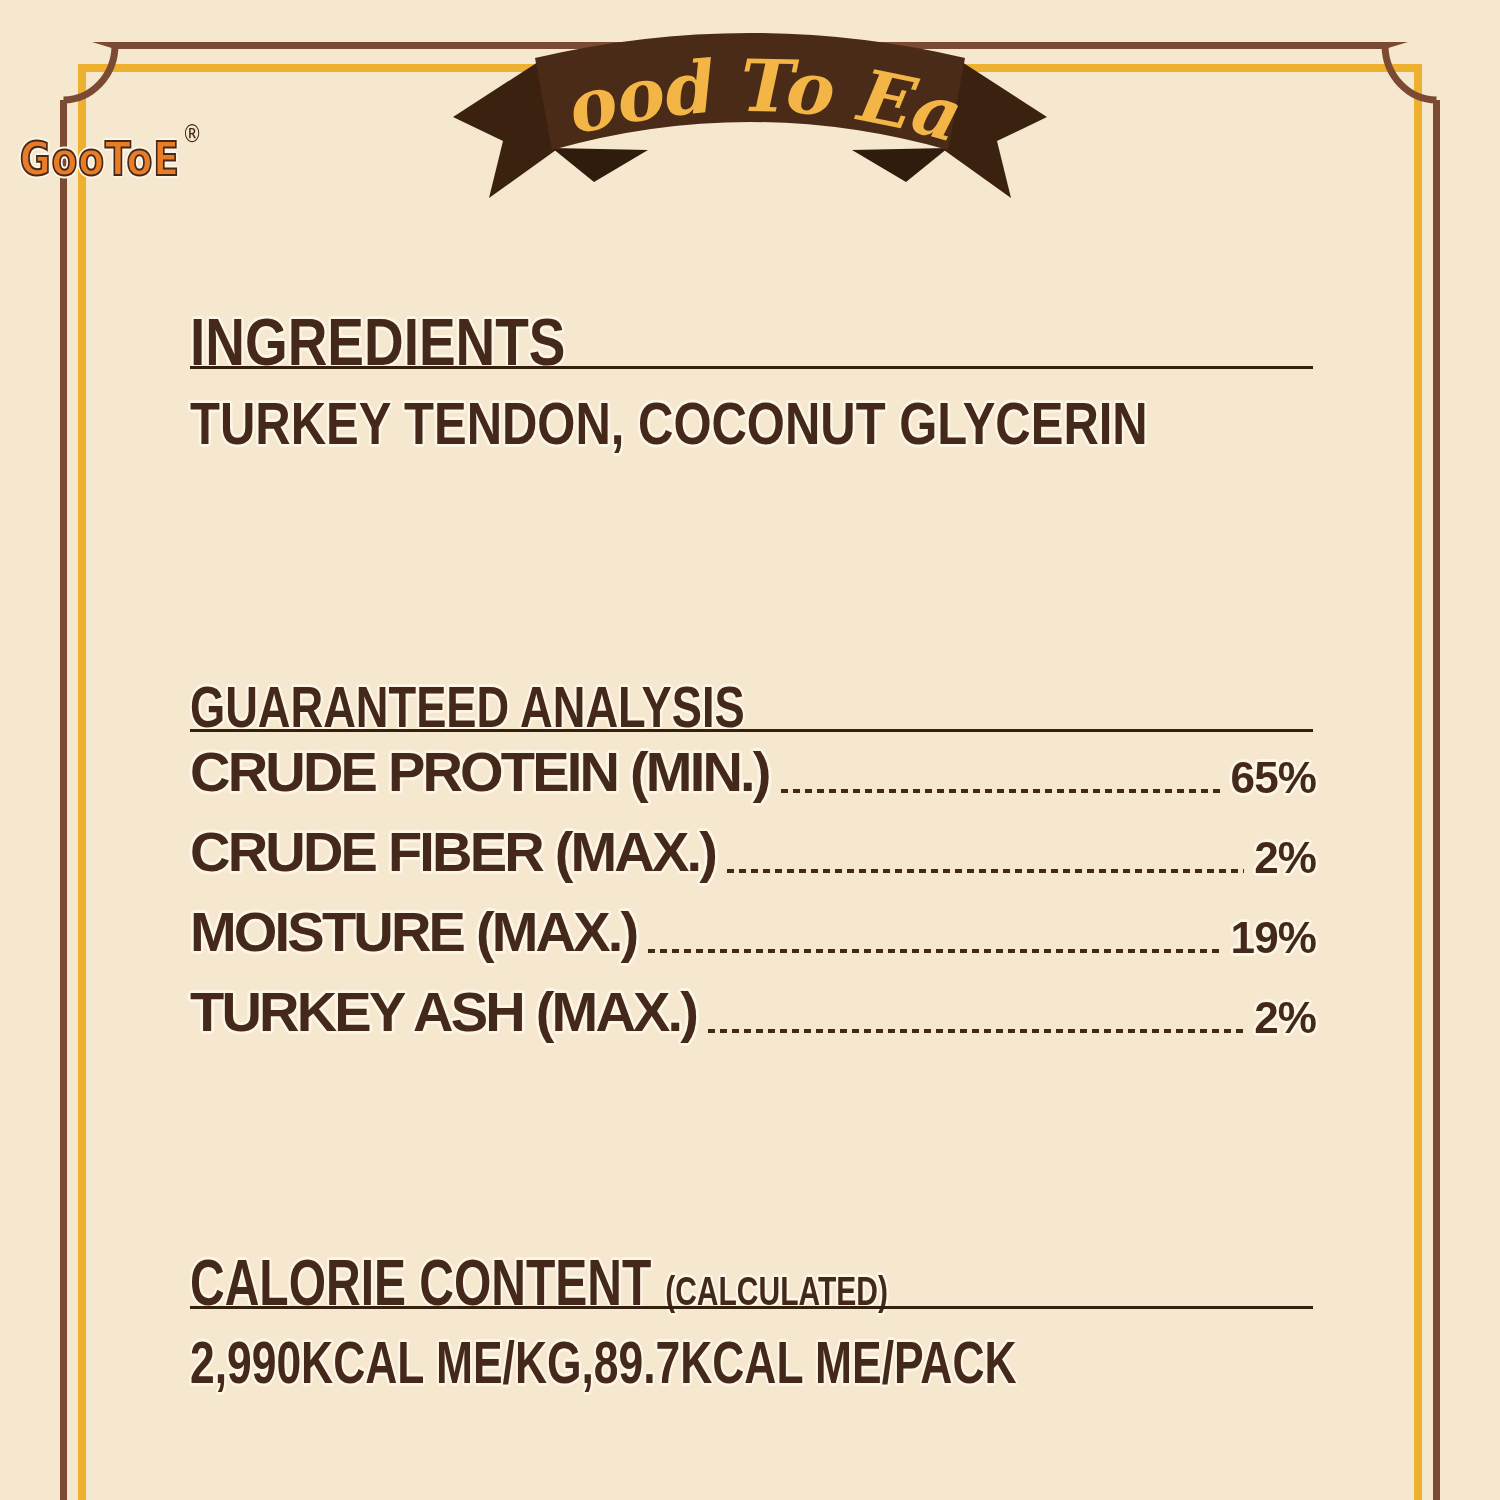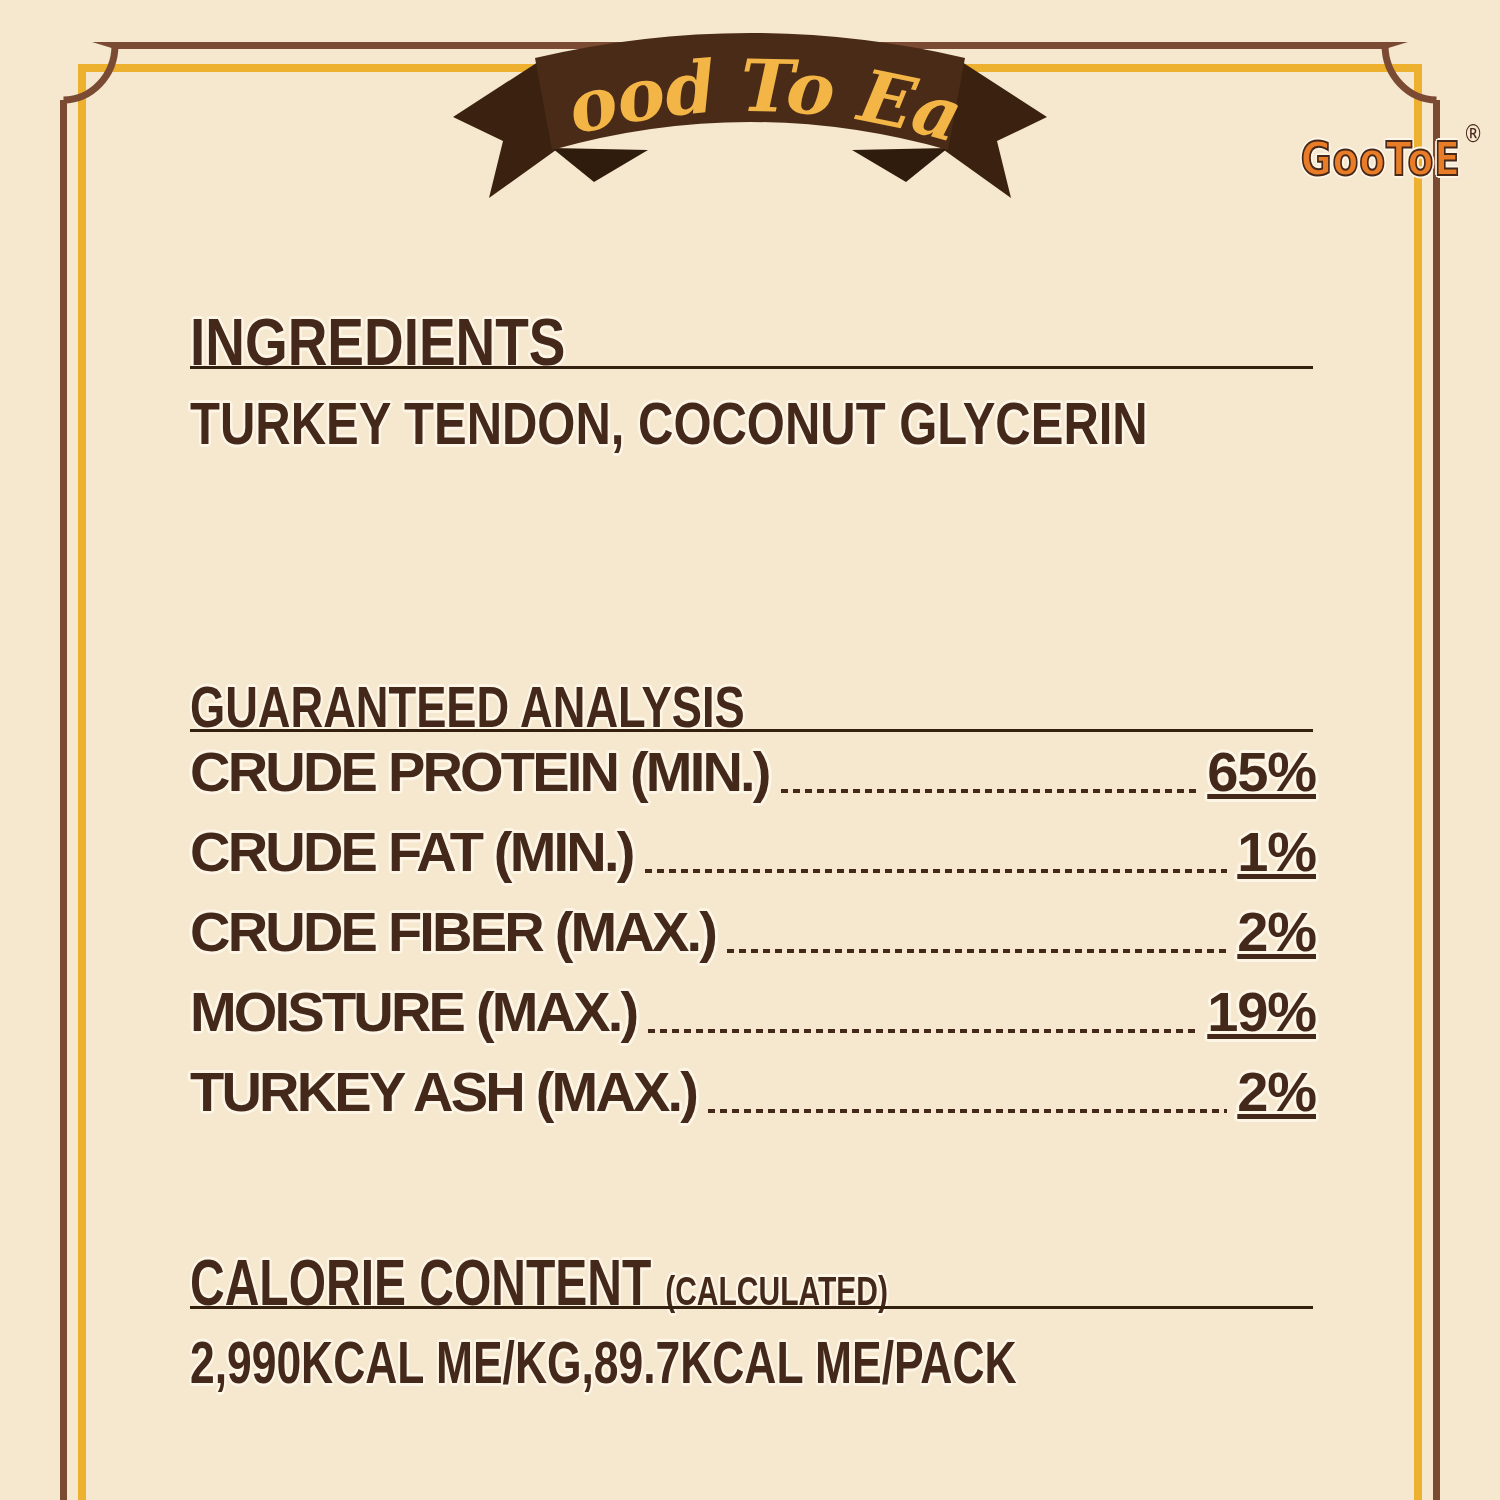--- a/index.html
+++ b/index.html
@@ -33,21 +33,21 @@
     font-family:"DejaVu Serif", serif;
     font-style:italic;
     font-weight:bold;
     font-size:72px;
     letter-spacing:-1px;
     fill:var(--script-gold);
   }
   
   .logo{
     position:absolute;top:136px;left:0;right:0;
-    text-align:right;z-index:3;
+    text-align:left;z-index:3;
   }
   .logo-inner{
     display:inline-block;
     transform:scaleX(.82);
     transform-origin:center top;
     white-space:nowrap;
   }
   .logo-text{
     font-family:"DejaVu Sans", sans-serif;
     font-weight:bold;
@@ -105,22 +105,22 @@
   }
   .ga-label{
     font-weight:bold;font-size:56px;line-height:1.15;
     letter-spacing:-0.05em;white-space:nowrap;flex:0 0 auto;
   }
   .ga-leader{
     flex:1 1 auto;height:4px;margin:0 10px 11px 12px;
     background-image:repeating-linear-gradient(to right,var(--text) 0 7px,transparent 7px 12px);
   }
   .ga-value{
-    font-weight:bold;font-size:56px;line-height:1.15;
-    letter-spacing:-0.02em;flex:0 0 auto;text-align:right;text-decoration:underline;
+    font-weight:bold;font-size:44px;line-height:1.15;
+    letter-spacing:-0.02em;flex:0 0 auto;text-align:right;
   }
   .cal-heading-wrap{
     top:1251px;white-space:nowrap;transform:scaleX(.75);transform-origin:left bottom;
   }
   .cal-heading{
     font-weight:bold;font-size:64px;line-height:1;display:inline-block;
   }
   .cal-note{
     font-weight:bold;font-size:40px;line-height:1;display:inline-block;
     margin-left:14px;
@@ -177,25 +177,20 @@
   <div class="rule rule-2"></div>
 
   <div class="ga-rows">
 
       <div class="ga-row">
         <span class="ga-label halo">CRUDE PROTEIN (MIN.)</span>
         <span class="ga-leader"></span>
         <span class="ga-value halo">65%</span>
       </div>
 
-      <div class="ga-row">
-        <span class="ga-label halo">CRUDE FAT (MIN.)</span>
-        <span class="ga-leader"></span>
-        <span class="ga-value halo">1%</span>
-      </div>
 
       <div class="ga-row">
         <span class="ga-label halo">CRUDE FIBER (MAX.)</span>
         <span class="ga-leader"></span>
         <span class="ga-value halo">2%</span>
       </div>
 
       <div class="ga-row">
         <span class="ga-label halo">MOISTURE (MAX.)</span>
         <span class="ga-leader"></span>

